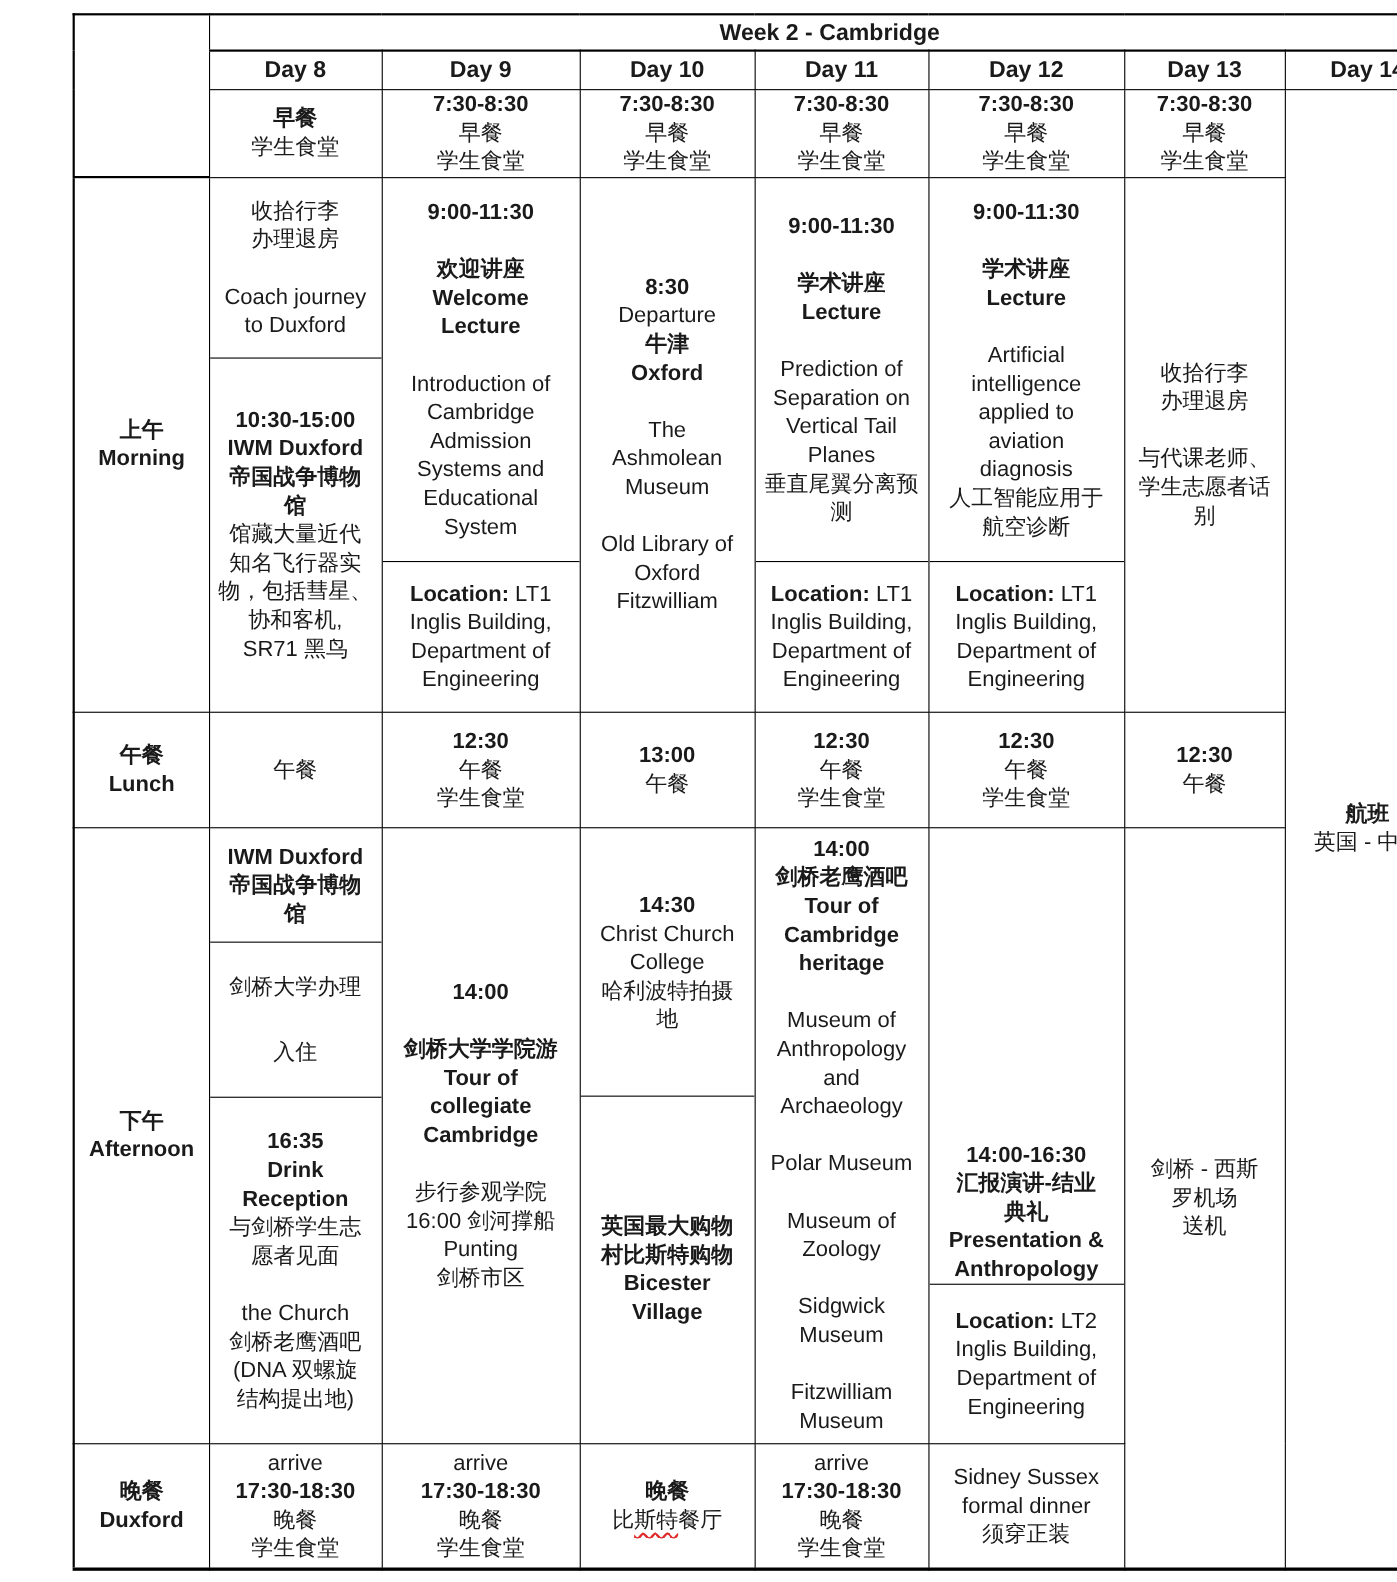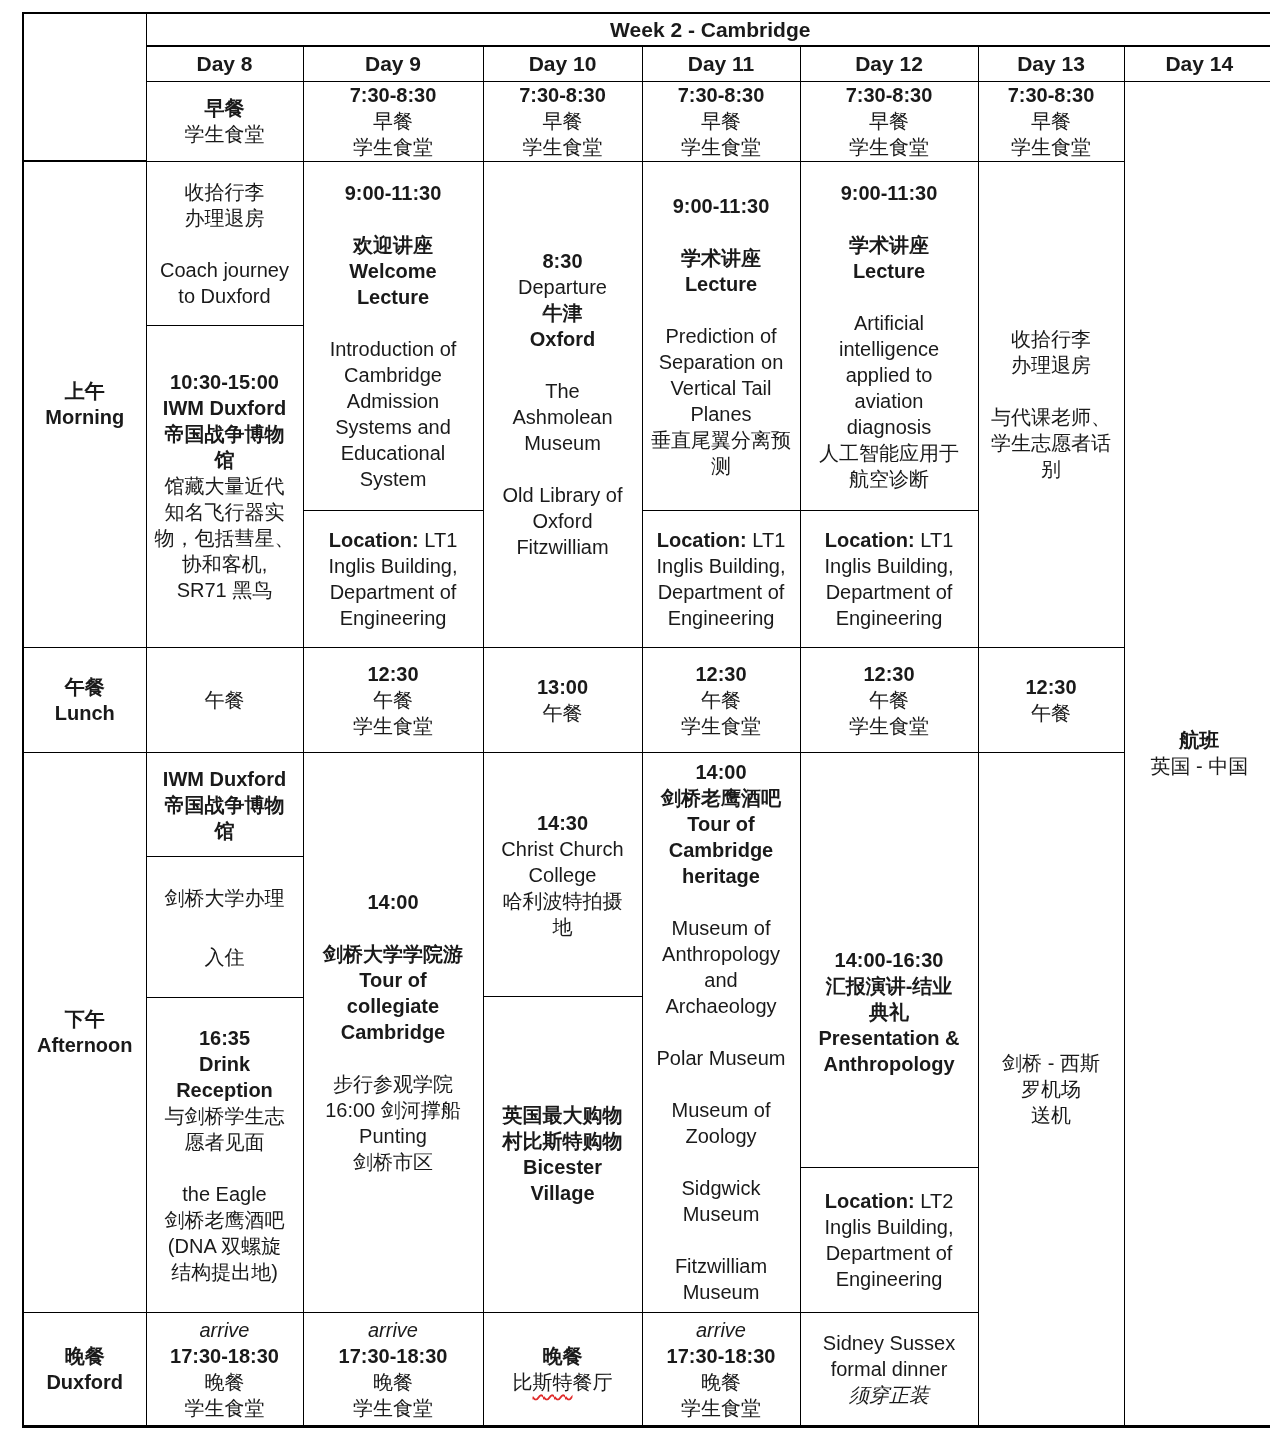--- a/index.html
+++ b/index.html
@@ -1,45 +1,45 @@
 <!DOCTYPE html>
 <html><head>
 <meta charset="utf-8">
 <style>
   html,body{margin:0;padding:0;background:#ffffff;}
   body{
     width:1270px;height:1438px;overflow:hidden;
     font-family:"Liberation Sans","DejaVu Sans",sans-serif;
     color:#1a1a1a;
   }
-  .page{padding:12px 0 0 22px;}
+  .page{padding:12px 0 0 22px;margin-left:44px;}
   table{border-collapse:collapse;table-layout:fixed;width:1252px;
         border:2px solid #000;border-bottom-width:3px;}
   td{border:1px solid #000;padding:0;vertical-align:middle;overflow:hidden;}
   tr.r-week td{border-bottom-width:2px;}
   .cell{width:100%;text-align:center;}
   .ln{min-height:26px;line-height:26px;font-size:20px;white-space:pre;}
   .s-b{font-weight:700;}
-  .s-i{font-style:italic;}
+  .s-i{}
   .s-w{text-decoration:underline wavy #e02b2b;text-decoration-thickness:2px;text-underline-offset:5px;}
   .week-title{font-weight:700;font-size:21px;text-align:center;line-height:31px;}
   .day-hdr{font-weight:700;font-size:21px;text-align:center;line-height:33px;border-radius:11px;}
   
   .splitwrap{display:flex;flex-direction:column;width:100%;}
   .h-morning{height:484px;}
   .h-afternoon{height:558px;}
   .sub{display:flex;flex-direction:column;justify-content:center;align-items:center;text-align:center;width:100%;}
   .sub + .sub{border-top:1px solid #000;text-align:right;}
   .sub.grow{flex:1 1 auto;}
   .mh-top{height:163px;}
   .mh-main{height:348px;}
   .ah-d8a{height:103px;}
   .ah-d8b{height:140px;gap:33px;}
   .ah-d10a{height:243px;}
-  .ah-d12a{height:414px;}
+  .ah-d12a{height:414px;justify-content:flex-end;}
   
   tr.r-week{height:33px;} tr.r-days{height:35px;} tr.r-breakfast{height:80px;}
   tr.r-morning{height:486px;} tr.r-lunch{height:105px;}
   tr.r-afternoon{height:560px;} tr.r-dinner{height:114px;}
 </style>
 </head>
 <body>
 
 <div class="page">
   <table>
@@ -329,21 +329,21 @@
                 <div class="ln"><span>剑桥大学办理</span></div>
                 <div class="ln"><span>入住</span></div>
               </div>
           <div class="sub grow">
                 <div class="ln"><span class="s-b">16:35</span></div>
                 <div class="ln"><span class="s-b">Drink</span></div>
                 <div class="ln"><span class="s-b">Reception</span></div>
                 <div class="ln"><span>与剑桥学生志</span></div>
                 <div class="ln"><span>愿者见面</span></div>
                 <div class="ln"><span>&nbsp;</span></div>
-                <div class="ln"><span>the Eagle</span></div>
+                <div class="ln"><span>the Church</span></div>
                 <div class="ln"><span>剑桥老鹰酒吧</span></div>
                 <div class="ln"><span>(DNA 双螺旋</span></div>
                 <div class="ln"><span>结构提出地)</span></div>
               </div>
         </div>
       </td>
       <td>
             <div class="cell">
               <div class="ln"><span class="s-b">14:00</span></div>
               <div class="ln"><span>&nbsp;</span></div>

